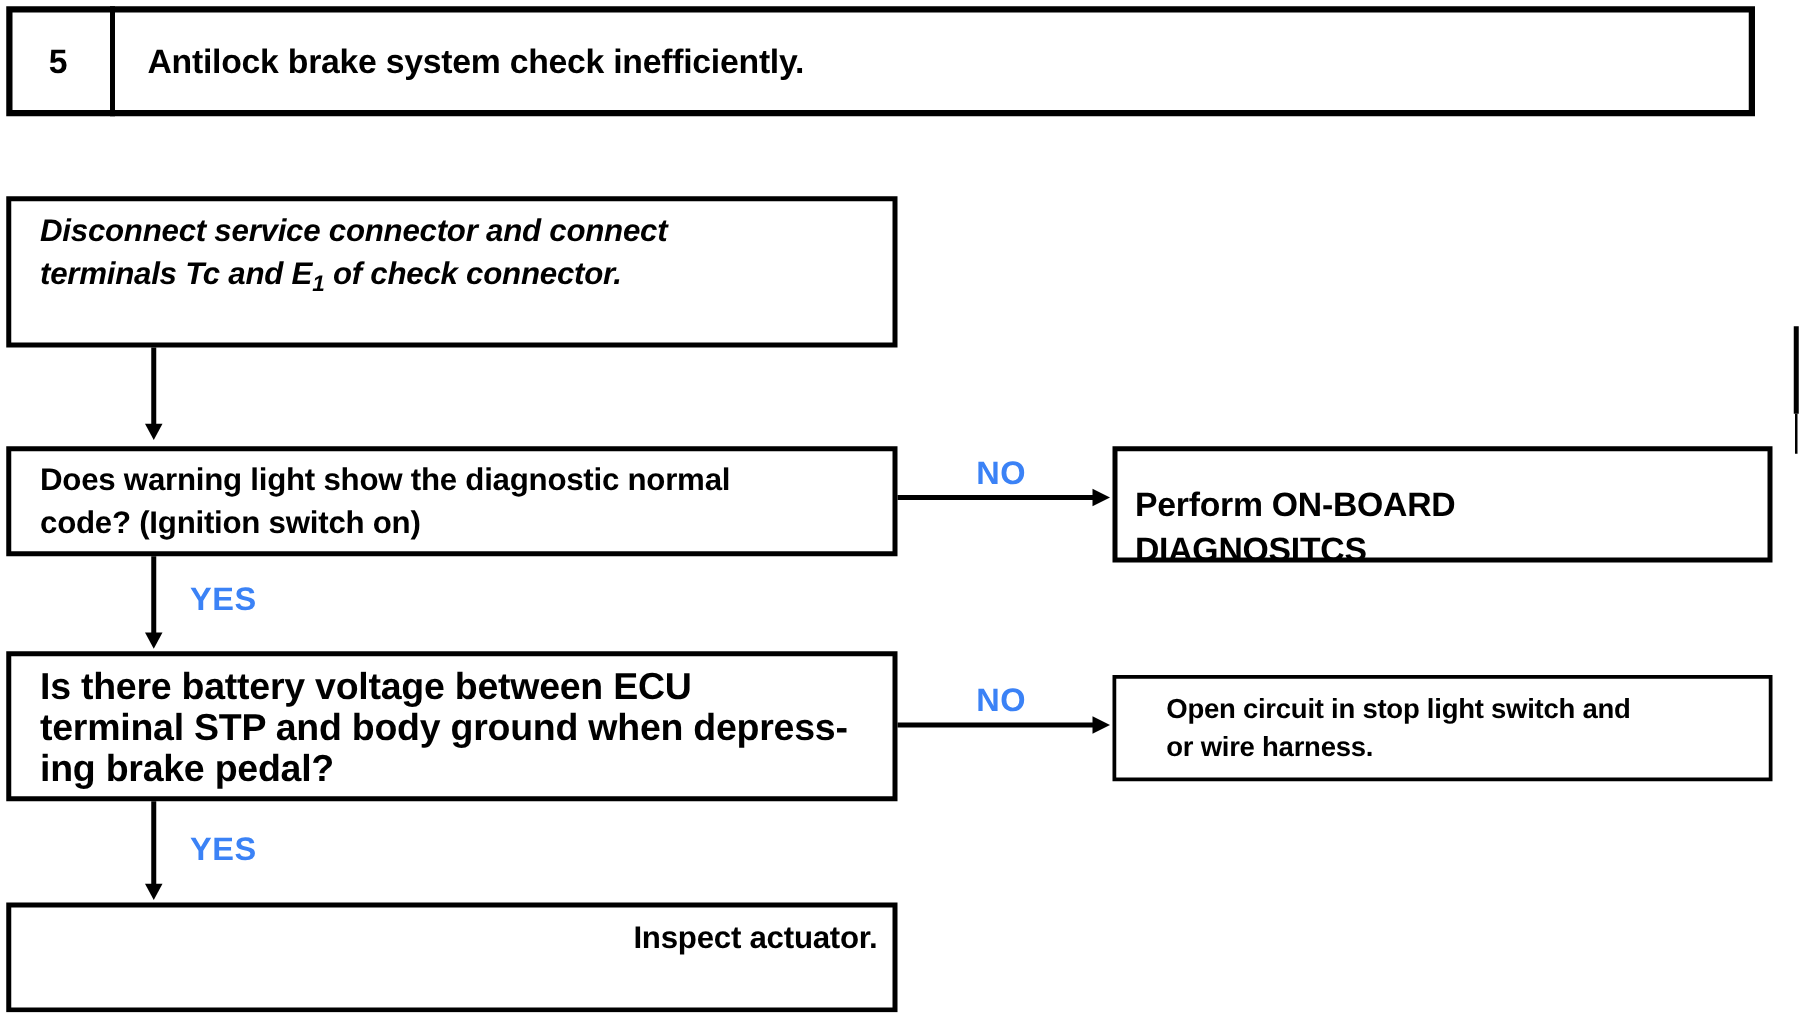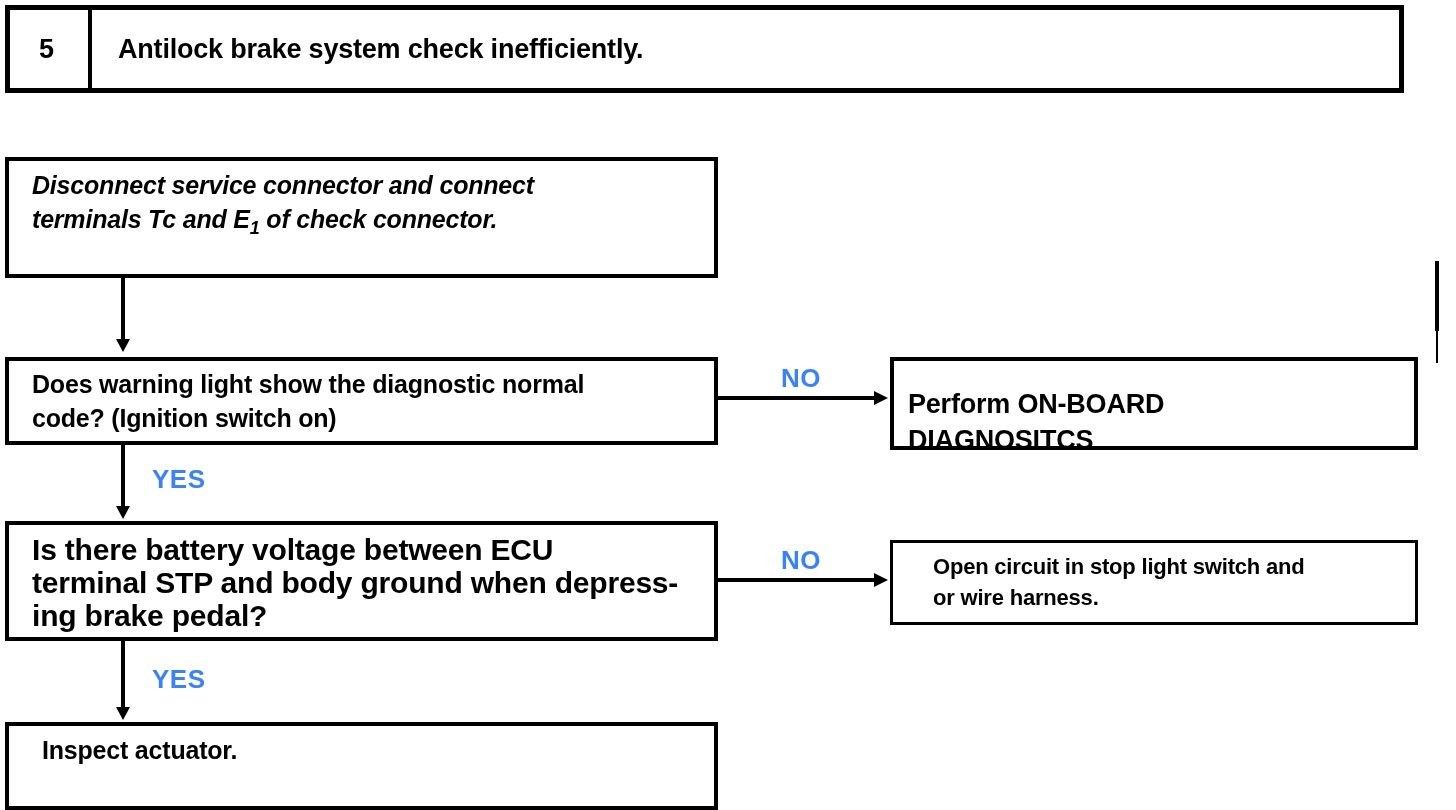--- a/index.html
+++ b/index.html
@@ -59,21 +59,21 @@
   #box-disconnect { left: 5px; top: 157px; width: 713px; height: 121px; }
   #text-disconnect { left: 32px; top: 168px; width: 670px; font-size: 25px; line-height: 34px; font-style: italic; }
 
   #box-warning { left: 5px; top: 357px; width: 713px; height: 88px; }
   #text-warning { left: 32px; top: 367px; width: 690px; font-size: 25px; line-height: 34px; }
 
   #box-battery { left: 5px; top: 521px; width: 713px; height: 120px; }
   #text-battery { left: 32px; top: 533px; width: 690px; font-size: 30px; line-height: 33px; }
 
   #box-inspect { left: 5px; top: 722px; width: 713px; height: 88px; }
-  #text-inspect { left: 42px; top: 733px; width: 670px; font-size: 25px; line-height: 34px; }
+  #text-inspect { left: 32px; top: 733px; width: 670px; font-size: 25px; line-height: 34px; text-align: right; }
 
   
   #box-onboard { left: 890px; top: 357px; width: 528px; height: 93px; }
   #text-onboard { left: 908px; top: 386px; width: 500px; font-size: 27px; line-height: 36px; }
 
   #box-open-circuit { left: 890px; top: 540px; width: 528px; height: 85px; }
   #text-open-circuit { left: 918px; top: 551px; width: 505px; font-size: 22px; line-height: 31px; margin-left: 15px; }
 
   
   .vline { position: absolute; background: #000; width: 4px; }

